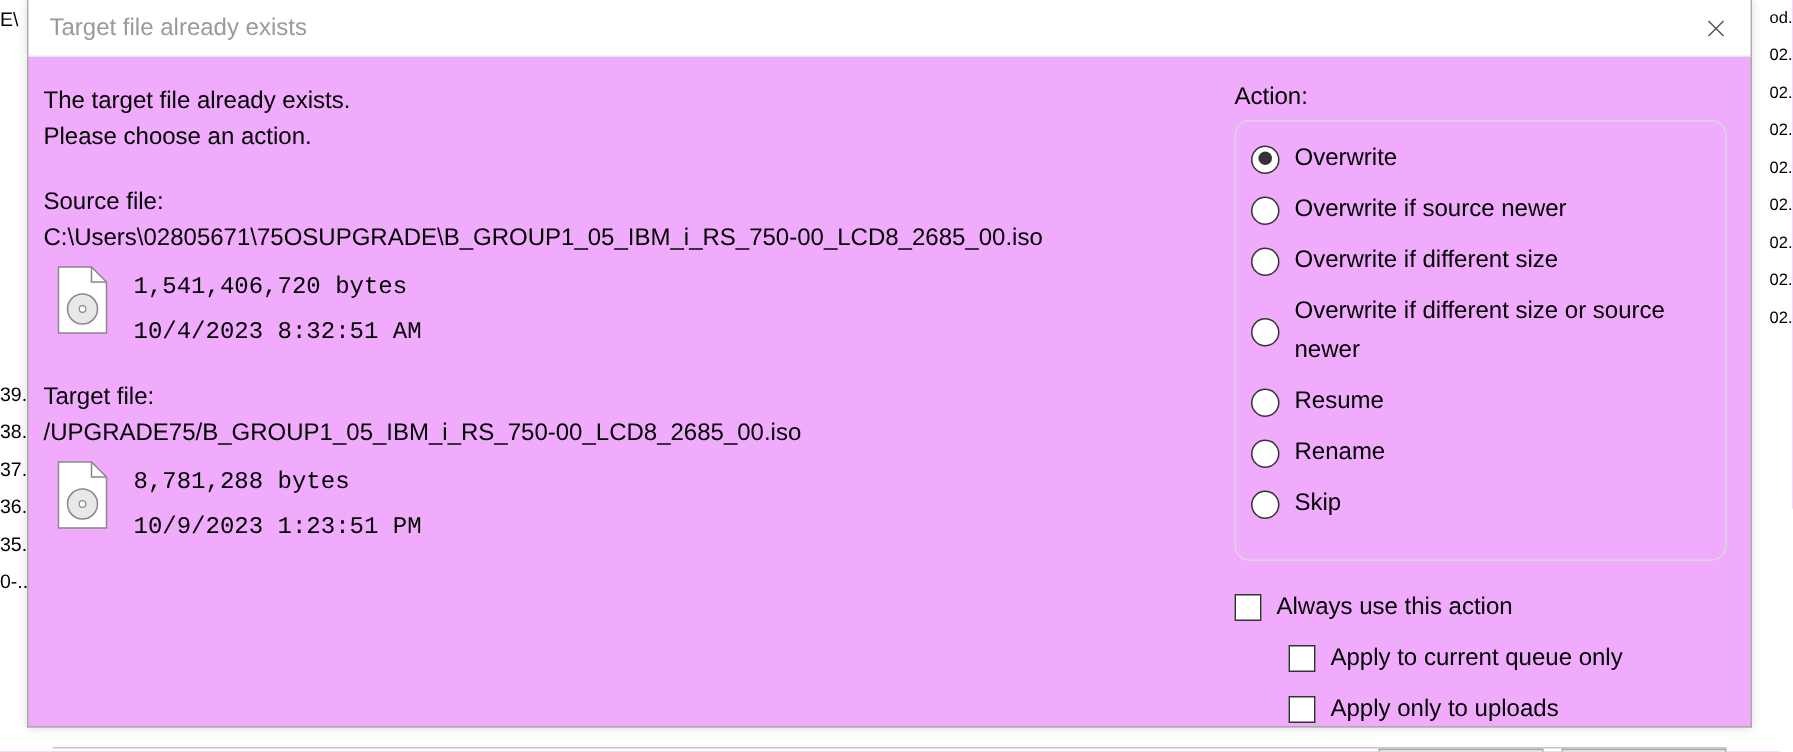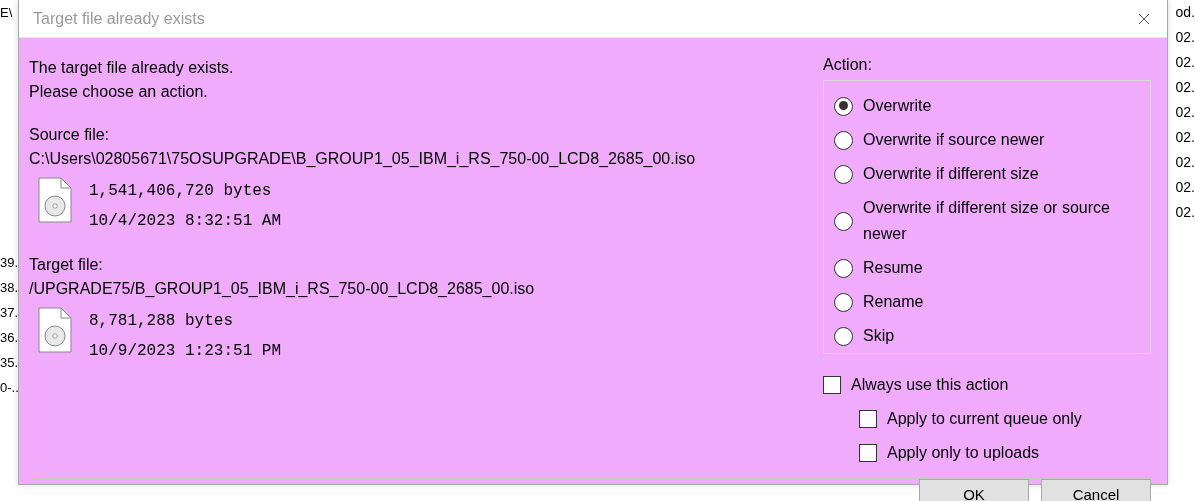--- a/index.html
+++ b/index.html
@@ -23,21 +23,21 @@
     font-size: 13px;
     color: #000;
     white-space: pre;
     line-height: 25px;
     overflow: hidden;
   }
   .bg-right {
     position: absolute;
     right: 0; top: 0;
     width: 27px; height: 501px;
-    font-size: 14px;
+    font-size: 11px;
     color: #000;
     white-space: pre;
     line-height: 25px;
     overflow: hidden;
   }
   .bg-right .line { text-align: right; }
 
   .dialog {
     position: absolute;
     left: 18px;
@@ -101,22 +101,22 @@
     width: 40px;
     height: 50px;
     flex-shrink: 0;
   }
   .file-info { line-height: 30px; font-family: Liberation Mono, monospace; }
 
   
   .group-label { margin-bottom: 6px; }
   .radio-group {
     border: 1px solid #d8d8d8;
-    border-radius: 0;
-    padding: 8px 10px 0 10px;
+    border-radius: 10px;
+    padding: 8px 10px 20px 10px;
     margin-bottom: 14px;
   }
   .radio-row, .check-row {
     display: flex;
     align-items: center;
     gap: 10px;
     padding: 4px 0;
     line-height: 26px;
   }
   .radio {

